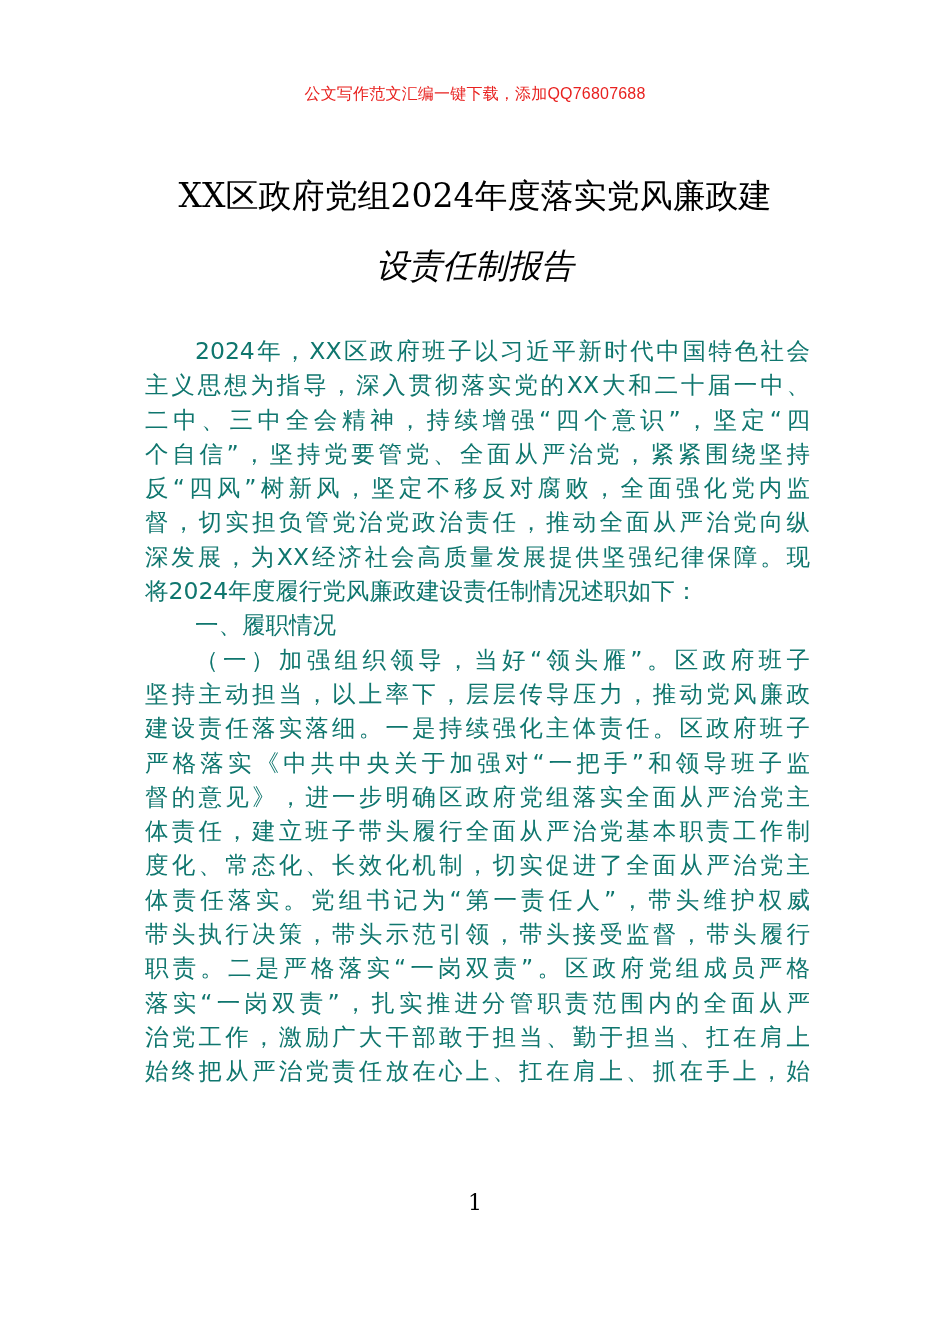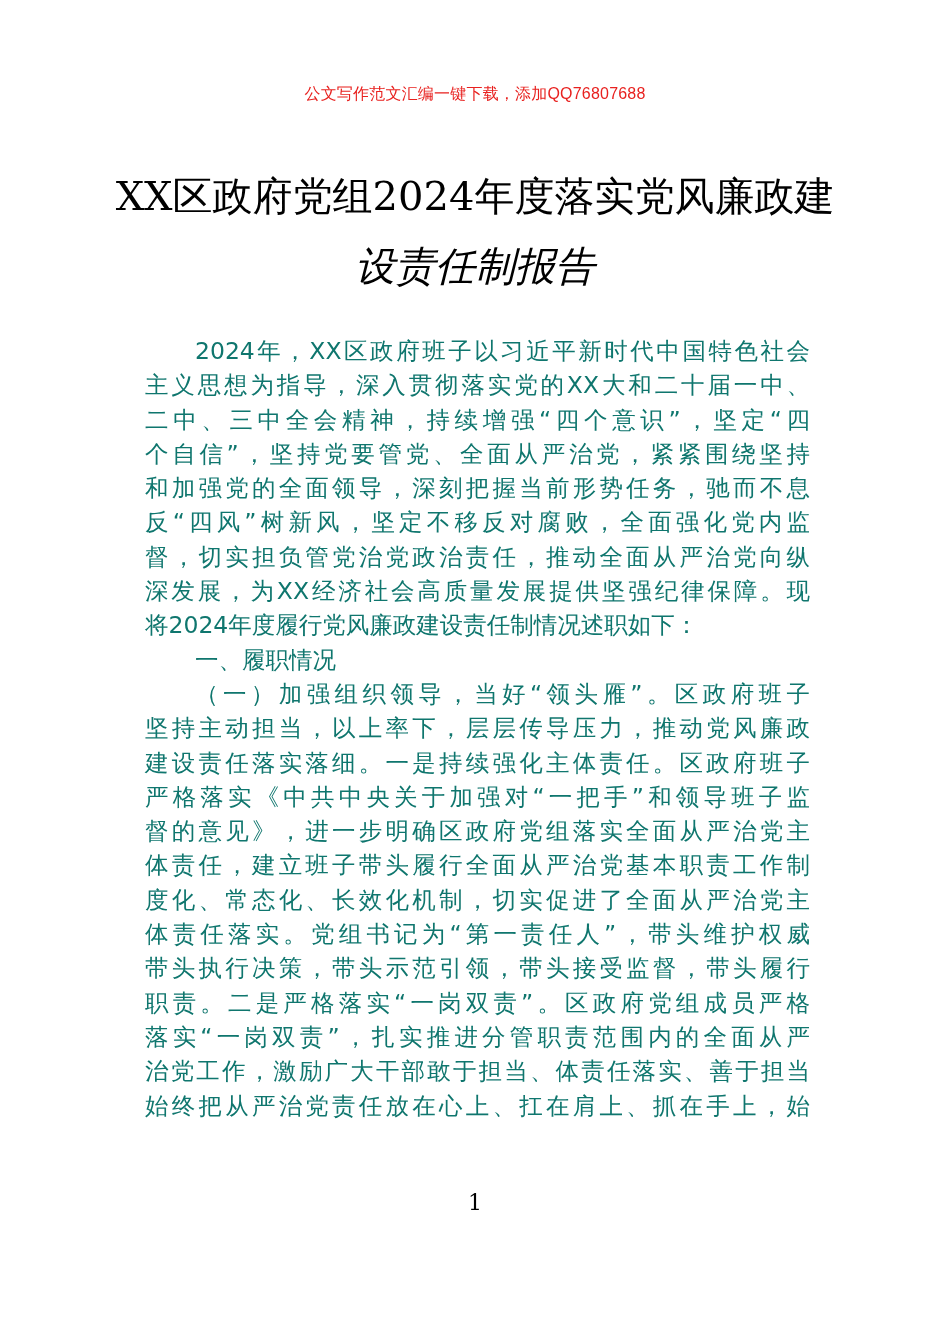--- a/index.html
+++ b/index.html
@@ -4,21 +4,21 @@
 <style>
   html, body { margin: 0; padding: 0; background: #ffffff; }
   body { width: 950px; height: 1344px; position: relative; overflow: hidden; }
   .page { position: absolute; left: 0; top: 0; width: 950px; height: 1344px; background: #fff; }
   .header-note {
     position: absolute; left: 0; top: 84px; width: 950px; text-align: center;
     font-family: Liberation Sans, sans-serif; font-size: 16px; color: #e8211f; letter-spacing: 0.2px;
   }
   .title {
     position: absolute; left: 0; width: 950px; text-align: center;
-    font-family: "DejaVu Serif", serif; font-size: 40px; color: #000; line-height: 40px;
+    font-family: "DejaVu Serif", serif; font-size: 33px; color: #000; line-height: 40px;
   }
   .title.l1 { top: 176px; }
   .title.l2 { top: 246px; font-style: italic; }
   .body-text {
     position: absolute; left: 145px; top: 334px; width: 665px;
     font-family: "DejaVu Sans", sans-serif; font-size: 23.5px; line-height: 34.3px; color: #0f766e;
   }
   .line { white-space: nowrap; height: 34.3px; text-align: justify; text-align-last: justify; }
   .line.last { text-align-last: left; }
   .indent { padding-left: 50px; }
@@ -34,35 +34,34 @@
   <div class="header-note">公文写作范文汇编一键下载，添加QQ76807688</div>
 
   <div class="title l1">XX区政府党组2024年度落实党风廉政建</div>
   <div class="title l2">设责任制报告</div>
 
   <div class="body-text">
     <div class="line indent">2024年，XX区政府班子以习近平新时代中国特色社会</div>
     <div class="line">主义思想为指导，深入贯彻落实党的XX大和二十届一中、</div>
     <div class="line">二中、三中全会精神，持续增强“四个意识”，坚定“四</div>
     <div class="line">个自信”，坚持党要管党、全面从严治党，紧紧围绕坚持</div>
-    <div class="line">和加强党的全面领导，深刻把握当前形势任务，驰而不息</div>
     <div class="line">反“四风”树新风，坚定不移反对腐败，全面强化党内监</div>
     <div class="line">督，切实担负管党治党政治责任，推动全面从严治党向纵</div>
     <div class="line">深发展，为XX经济社会高质量发展提供坚强纪律保障。现</div>
     <div class="line last">将2024年度履行党风廉政建设责任制情况述职如下：</div>
     <div class="line last indent">一、履职情况</div>
     <div class="line indent">（一）加强组织领导，当好“领头雁”。区政府班子</div>
     <div class="line">坚持主动担当，以上率下，层层传导压力，推动党风廉政</div>
     <div class="line">建设责任落实落细。一是持续强化主体责任。区政府班子</div>
     <div class="line">严格落实《中共中央关于加强对“一把手”和领导班子监</div>
     <div class="line">督的意见》，进一步明确区政府党组落实全面从严治党主</div>
     <div class="line">体责任，建立班子带头履行全面从严治党基本职责工作制</div>
     <div class="line">度化、常态化、长效化机制，切实促进了全面从严治党主</div>
     <div class="line">体责任落实。党组书记为“第一责任人”，带头维护权威</div>
     <div class="line">带头执行决策，带头示范引领，带头接受监督，带头履行</div>
     <div class="line">职责。二是严格落实“一岗双责”。区政府党组成员严格</div>
     <div class="line">落实“一岗双责”，扎实推进分管职责范围内的全面从严</div>
-    <div class="line">治党工作，激励广大干部敢于担当、体责任落实、善于担当</div>
+    <div class="line">治党工作，激励广大干部敢于担当、勤于担当、扛在肩上</div>
     <div class="line">始终把从严治党责任放在心上、扛在肩上、抓在手上，始</div>
   </div>
 
   <div class="page-number">1</div>
 </div>
 
 </body></html>

